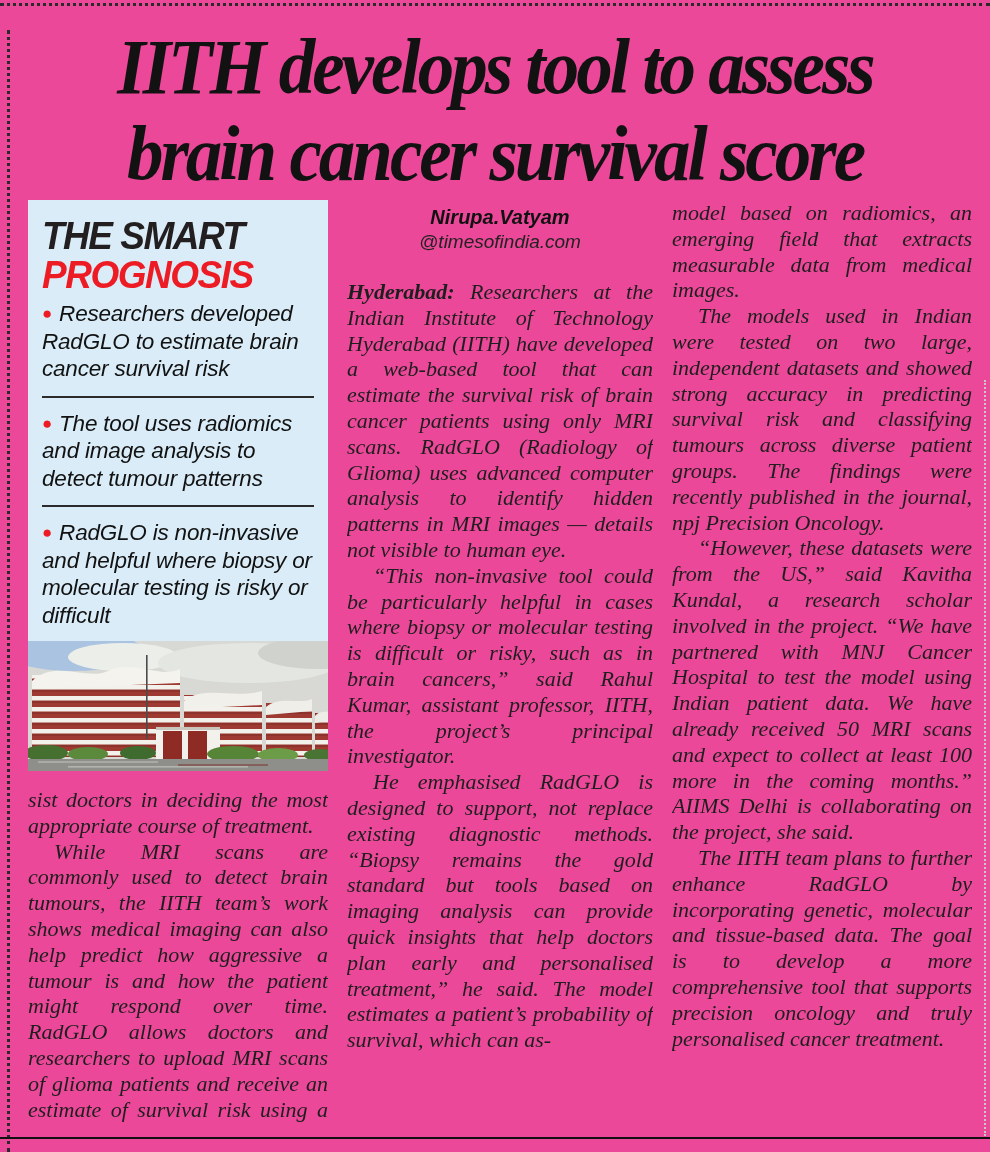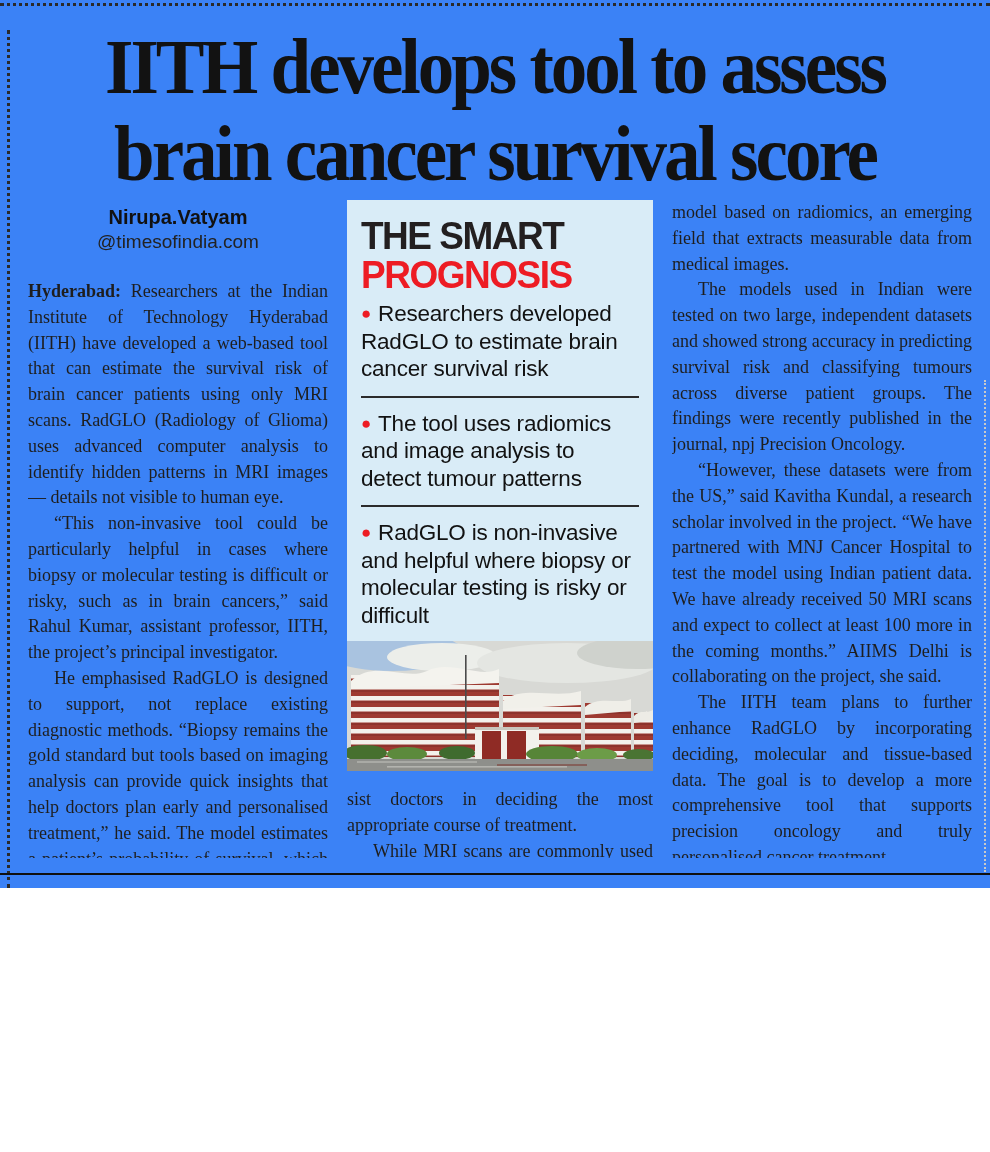--- a/index.html
+++ b/index.html
@@ -1,23 +1,24 @@
 <!DOCTYPE html>
 <html lang="en"><head>
 <meta charset="utf-8">
 <style>
   html,body{margin:0;padding:0;background:#fff;}
   .page{
     position:relative;
-    width:990px;height:888px;
-    background:#3b82f6;
+    width:990px;height:1152px;
+    background:#ec4899;
     overflow:hidden;
     font-family:"Liberation Serif", serif;
     color:#1c1c1c;
     box-sizing:border-box;
+    font-style:italic;
   }
   .border-top{position:absolute;top:3px;left:0;right:0;height:0;border-top:3px dotted #2a2a2a;}
   .border-left{position:absolute;left:7px;top:30px;bottom:0;width:0;border-left:3px dotted #2a2a2a;}
   .border-right{position:absolute;right:4px;top:380px;bottom:16px;width:0;border-right:2px dotted #c9c9c9;}
   .bottom-rule{position:absolute;left:0;right:0;bottom:13px;height:2px;background:#101010;}
 
   .headline{
     margin:24px 30px 6px 30px;
     text-align:center;
     font-weight:700;
@@ -36,21 +37,21 @@
     column-gap:19px;
   }
   .col{overflow:hidden;}
 
   .byline{ text-align:center; font-family:"Liberation Sans", sans-serif; margin:6px 0 26px 0;}
   .byline .author{font-weight:700;font-size:20px;color:#111;}
   .byline .handle{font-size:19px;color:#222;margin-top:2px;}
 
   .body-text p{
     margin:0;
-    font-size:18px;
+    font-size:22px;
     line-height:25.8px;
     text-align:justify;
     color:#1e1e1e;
   }
   .body-text p.indent{text-indent:26px;}
   .dateline{font-weight:700;}
 
   .infobox{
     background:#d9ecf7;
     padding:16px 14px 0 14px;
@@ -87,30 +88,20 @@
   <div class="border-top"></div>
   <div class="border-left"></div>
   <div class="border-right"></div>
 
   <div class="headline">
     <div>IITH develops tool to assess</div>
     <div>brain cancer survival score</div>
   </div>
 
   <div class="columns">
-
-    <div class="col body-text">
-      <div class="byline">
-        <div class="author">Nirupa.Vatyam</div>
-        <div class="handle">@timesofindia.com</div>
-      </div>
-      <p><span class="dateline">Hyderabad:</span><span> Researchers at the Indian Institute of Technology Hyderabad (IITH) have developed a web-based tool that can estimate the survival risk of brain cancer patients using only MRI scans. RadGLO (Radiology of Glioma) uses advanced computer analysis to identify hidden patterns in MRI images — details not visible to human eye.</span></p>
-      <p class="indent">“This non-invasive tool could be particularly helpful in cases where biopsy or molecular testing is difficult or risky, such as in brain cancers,” said Rahul Kumar, assistant professor, IITH, the project’s principal investigator.</p>
-      <p class="indent">He emphasised RadGLO is designed to support, not replace existing diagnostic methods. “Biopsy remains the gold standard but tools based on imaging analysis can provide quick insights that help doctors plan early and personalised treatment,” he said. The model estimates a patient’s probability of survival, which can as-</p>
-    </div>
 
     <div class="col">
       <div class="infobox">
         <div class="infobox-title">
           <div class="title-black">THE SMART</div>
           <div class="title-red">PROGNOSIS</div>
         </div>
         <div class="bullet"><span class="dot">●</span><span>Researchers developed RadGLO to estimate brain cancer survival risk</span></div>
         <hr class="box-sep">
         <div class="bullet"><span class="dot">●</span><span>The tool uses radiomics and image analysis to detect tumour patterns</span></div>
@@ -162,22 +153,32 @@
         </svg>
       </div>
 
       <div class="body-text after-box">
         <p>sist doctors in deciding the most appropriate course of treatment.</p>
         <p class="indent">While MRI scans are commonly used to detect brain tumours, the IITH team’s work shows medical imaging can also help predict how aggressive a tumour is and how the patient might respond over time. RadGLO allows doctors and researchers to upload MRI scans of glioma patients and receive an estimate of survival risk using a prediction</p>
       </div>
     </div>
 
     <div class="col body-text">
+      <div class="byline">
+        <div class="author">Nirupa.Vatyam</div>
+        <div class="handle">@timesofindia.com</div>
+      </div>
+      <p><span class="dateline">Hyderabad:</span><span> Researchers at the Indian Institute of Technology Hyderabad (IITH) have developed a web-based tool that can estimate the survival risk of brain cancer patients using only MRI scans. RadGLO (Radiology of Glioma) uses advanced computer analysis to identify hidden patterns in MRI images — details not visible to human eye.</span></p>
+      <p class="indent">“This non-invasive tool could be particularly helpful in cases where biopsy or molecular testing is difficult or risky, such as in brain cancers,” said Rahul Kumar, assistant professor, IITH, the project’s principal investigator.</p>
+      <p class="indent">He emphasised RadGLO is designed to support, not replace existing diagnostic methods. “Biopsy remains the gold standard but tools based on imaging analysis can provide quick insights that help doctors plan early and personalised treatment,” he said. The model estimates a patient’s probability of survival, which can as-</p>
+    </div>
+
+    <div class="col body-text">
       <p>model based on radiomics, an emerging field that extracts measurable data from medical images.</p>
       <p class="indent">The models used in Indian were tested on two large, independent datasets and showed strong accuracy in predicting survival risk and classifying tumours across diverse patient groups. The findings were recently published in the journal, npj Precision Oncology.</p>
       <p class="indent">“However, these datasets were from the US,” said Kavitha Kundal, a research scholar involved in the project. “We have partnered with MNJ Cancer Hospital to test the model using Indian patient data. We have already received 50 MRI scans and expect to collect at least 100 more in the coming months.” AIIMS Delhi is collaborating on the project, she said.</p>
-      <p class="indent">The IITH team plans to further enhance RadGLO by incorporating deciding, molecular and tissue-based data. The goal is to develop a more comprehensive tool that supports precision oncology and truly personalised cancer treatment.</p>
+      <p class="indent">The IITH team plans to further enhance RadGLO by incorporating genetic, molecular and tissue-based data. The goal is to develop a more comprehensive tool that supports precision oncology and truly personalised cancer treatment.</p>
     </div>
 
   </div>
 
   <div class="bottom-rule"></div>
 </div>
 
 </body></html>

